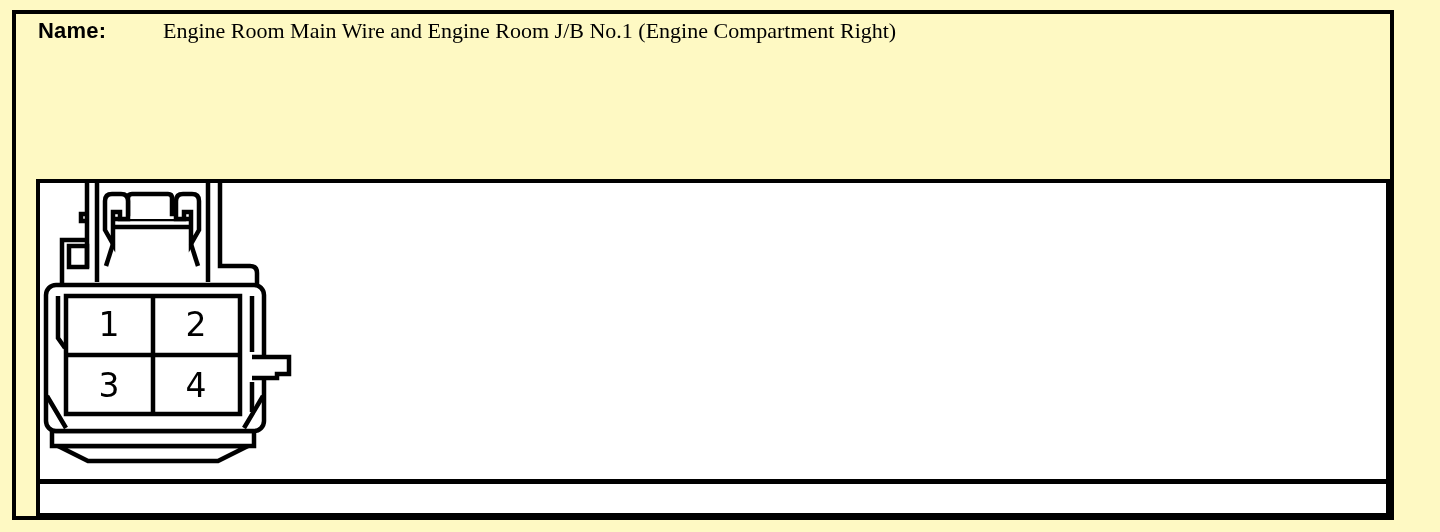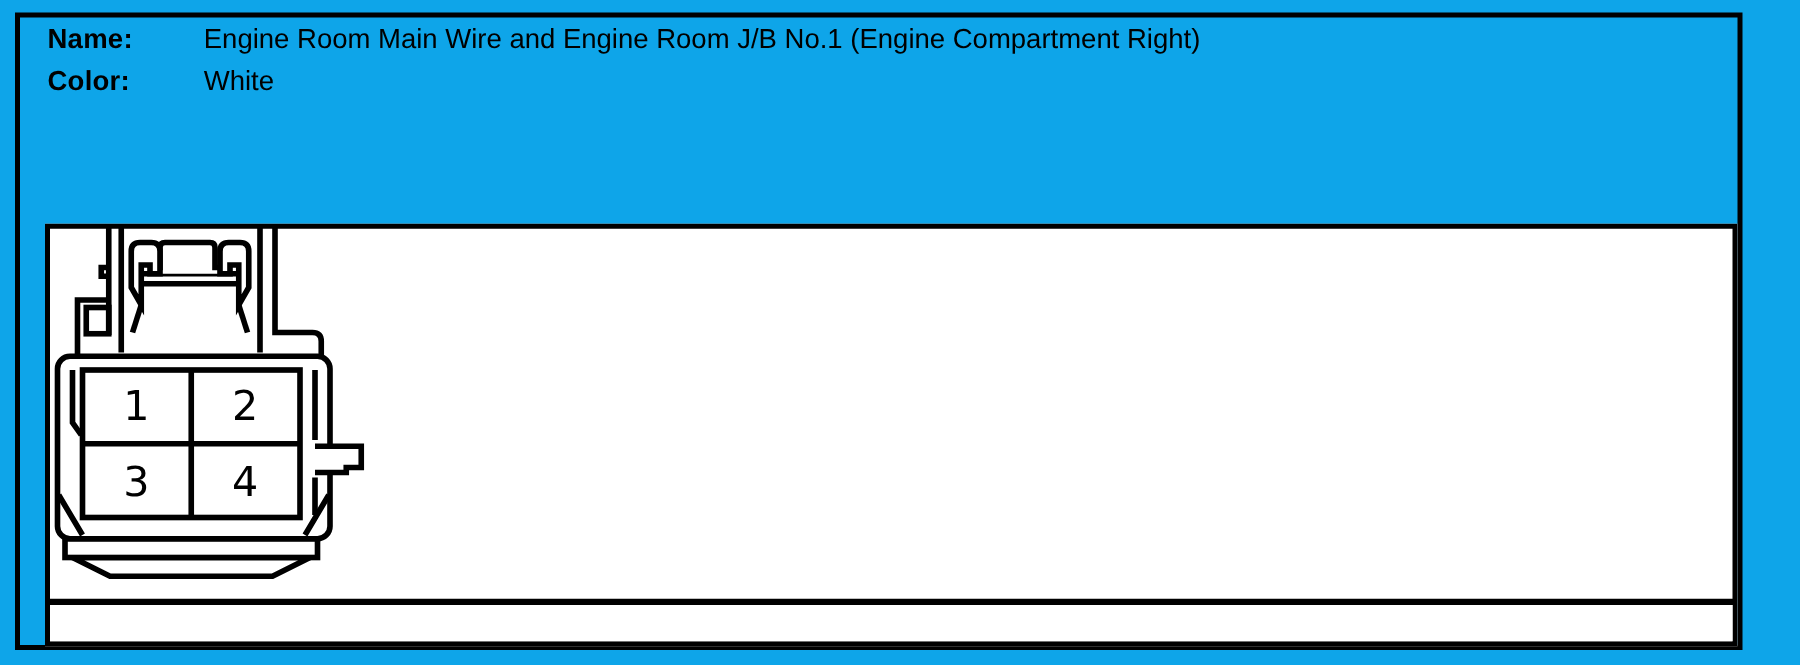--- a/index.html
+++ b/index.html
@@ -4,21 +4,21 @@
 <style>
   html, body {
     margin: 0;
     padding: 0;
     background: #ffffff;
   }
   .page {
     position: relative;
     width: 1440px;
     height: 532px;
-    background: #0ea5e9;
+    background: #fef9c3;
     font-family: "Liberation Sans", sans-serif;
     color: #000000;
     overflow: hidden;
   }
   .outer-border {
     position: absolute;
     left: 12px;
     top: 10px;
     width: 1382px;
     height: 510px;
@@ -36,20 +36,21 @@
     line-height: 34px;
     font-size: 22px;
   }
   .header-label {
     width: 125px;
     font-weight: bold;
     letter-spacing: 0.2px;
   }
   .header-value {
     flex: 1;
+    font-family: Liberation Serif, serif;
   }
   .diagram-box {
     position: absolute;
     left: 36px;
     top: 179px;
     width: 1354px;
     height: 338px;
     border: 4px solid #000000;
     box-sizing: border-box;
     background: #ffffff;
@@ -88,24 +89,20 @@
 
 <div class="page">
 
   <div class="outer-border"></div>
 
   <div class="header">
     <div class="header-row">
       <span class="header-label">Name:</span>
       <span class="header-value">Engine Room Main Wire and Engine Room J/B No.1 (Engine Compartment Right)</span>
     </div>
-    <div class="header-row">
-      <span class="header-label">Color:</span>
-      <span class="header-value">White</span>
-    </div>
   </div>
 
   <div class="diagram-box"></div>
   <div class="footer-strip"></div>
   <div class="diagram-divider"></div>
 
   <svg class="connector-svg" viewBox="36 179 270 300" xmlns="http://www.w3.org/2000/svg">
     <g stroke="#000000" stroke-width="4.5" fill="none">
 
       <path d="M58,446 L88,461 H218 L248,446 Z" fill="#ffffff"></path>

